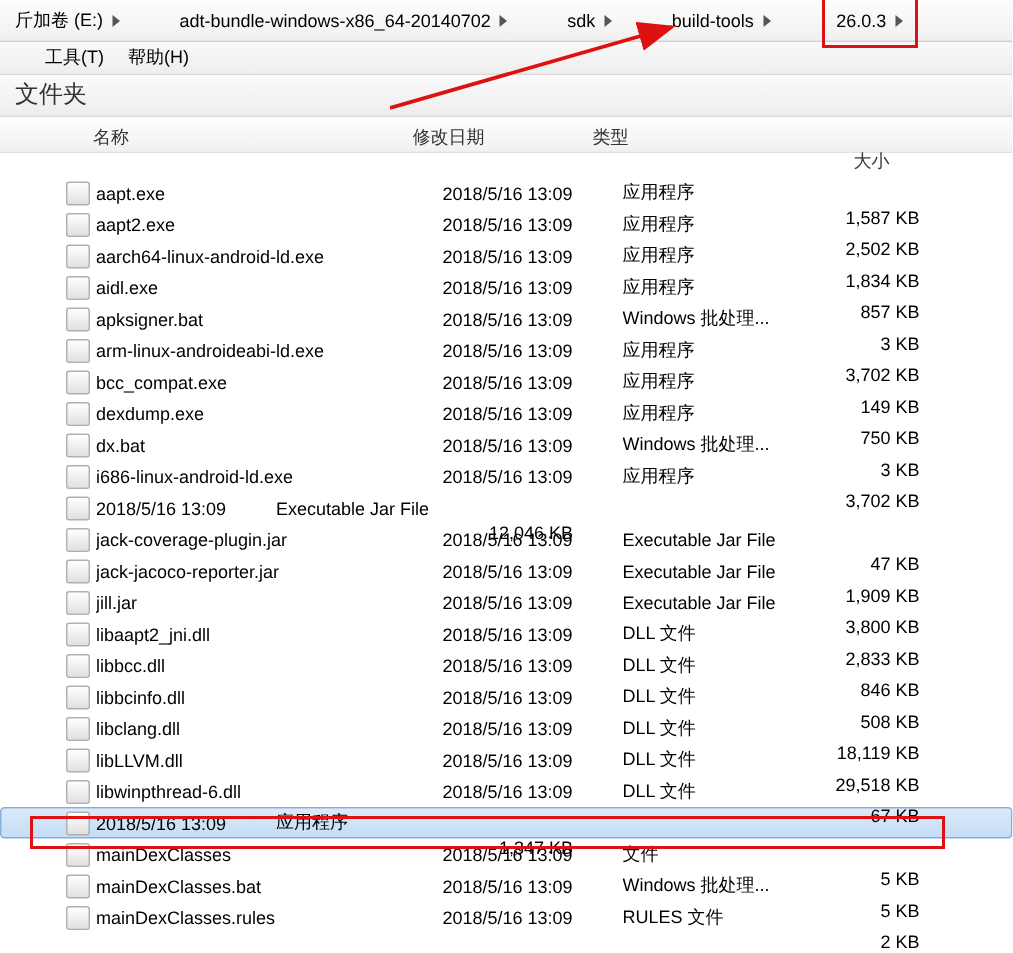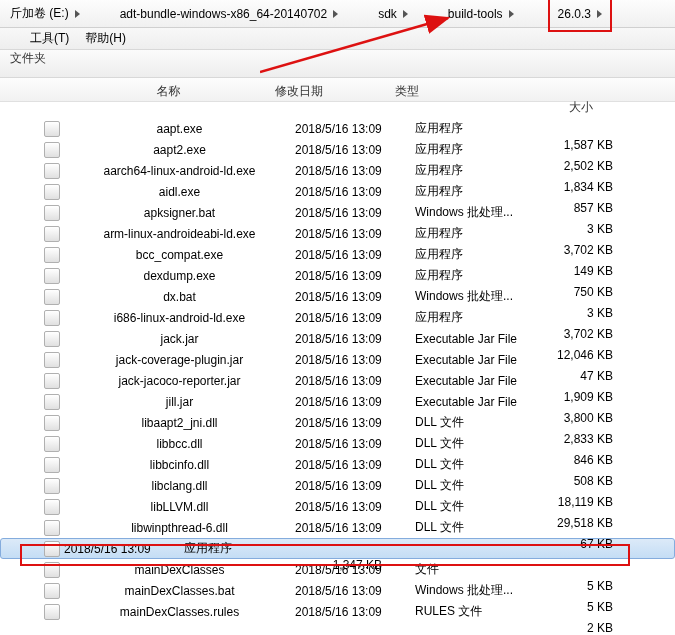--- a/index.html
+++ b/index.html
@@ -53,33 +53,33 @@
     }
     .menu-item {
       padding: 2px 8px;
       cursor: pointer;
     }
     .toolbar-label {
       height: 28px;
       background: linear-gradient(#fbfbfb, #ededed);
       border-bottom: 1px solid #d8d8d8;
       display: flex;
-      align-items: flex-start;
+      align-items: center;
       padding-left: 10px;
-      font-size: 12px;
+      font-size: 16px;
     }
     .headers {
       display: flex;
       height: 24px;
       background: linear-gradient(#fdfdfd, #f1f1f1);
       border-bottom: 1px solid #e0e0e0;
       align-items: center;
     }
     .col { overflow: hidden; text-overflow: ellipsis; white-space: nowrap; }
-    .col-name { width: 255px; padding-left: 42px; text-align: center; }
+    .col-name { width: 255px; padding-left: 42px; }
     .col-date { width: 120px; }
     .col-type { width: 120px; }
     .col-size { width: 90px; text-align: right; padding-right: 12px; margin-top: 32px; }
     .headers .col { padding-top: 4px; color: #333; cursor: pointer; }
     .headers .col-name { padding-left: 42px; }
     .file-list { position: relative; }
     .row {
       display: flex;
       height: 21px;
       align-items: center;
@@ -260,21 +260,20 @@
       <div class="tree-expand"></div>
       <span class="row-icon"></span>
       <div class="col col-name">i686-linux-android-ld.exe</div>
       <div class="col col-date">2018/5/16 13:09</div>
       <div class="col col-type">应用程序</div>
       <div class="col col-size">3,702 KB</div>
     </div>
     <div class="row">
       <div class="tree-expand"></div>
       <span class="row-icon"></span>
-      <div class="col col-name">jack.jar</div>
       <div class="col col-date">2018/5/16 13:09</div>
       <div class="col col-type">Executable Jar File</div>
       <div class="col col-size">12,046 KB</div>
     </div>
     <div class="row">
       <div class="tree-expand"></div>
       <span class="row-icon"></span>
       <div class="col col-name">jack-coverage-plugin.jar</div>
       <div class="col col-date">2018/5/16 13:09</div>
       <div class="col col-type">Executable Jar File</div>

